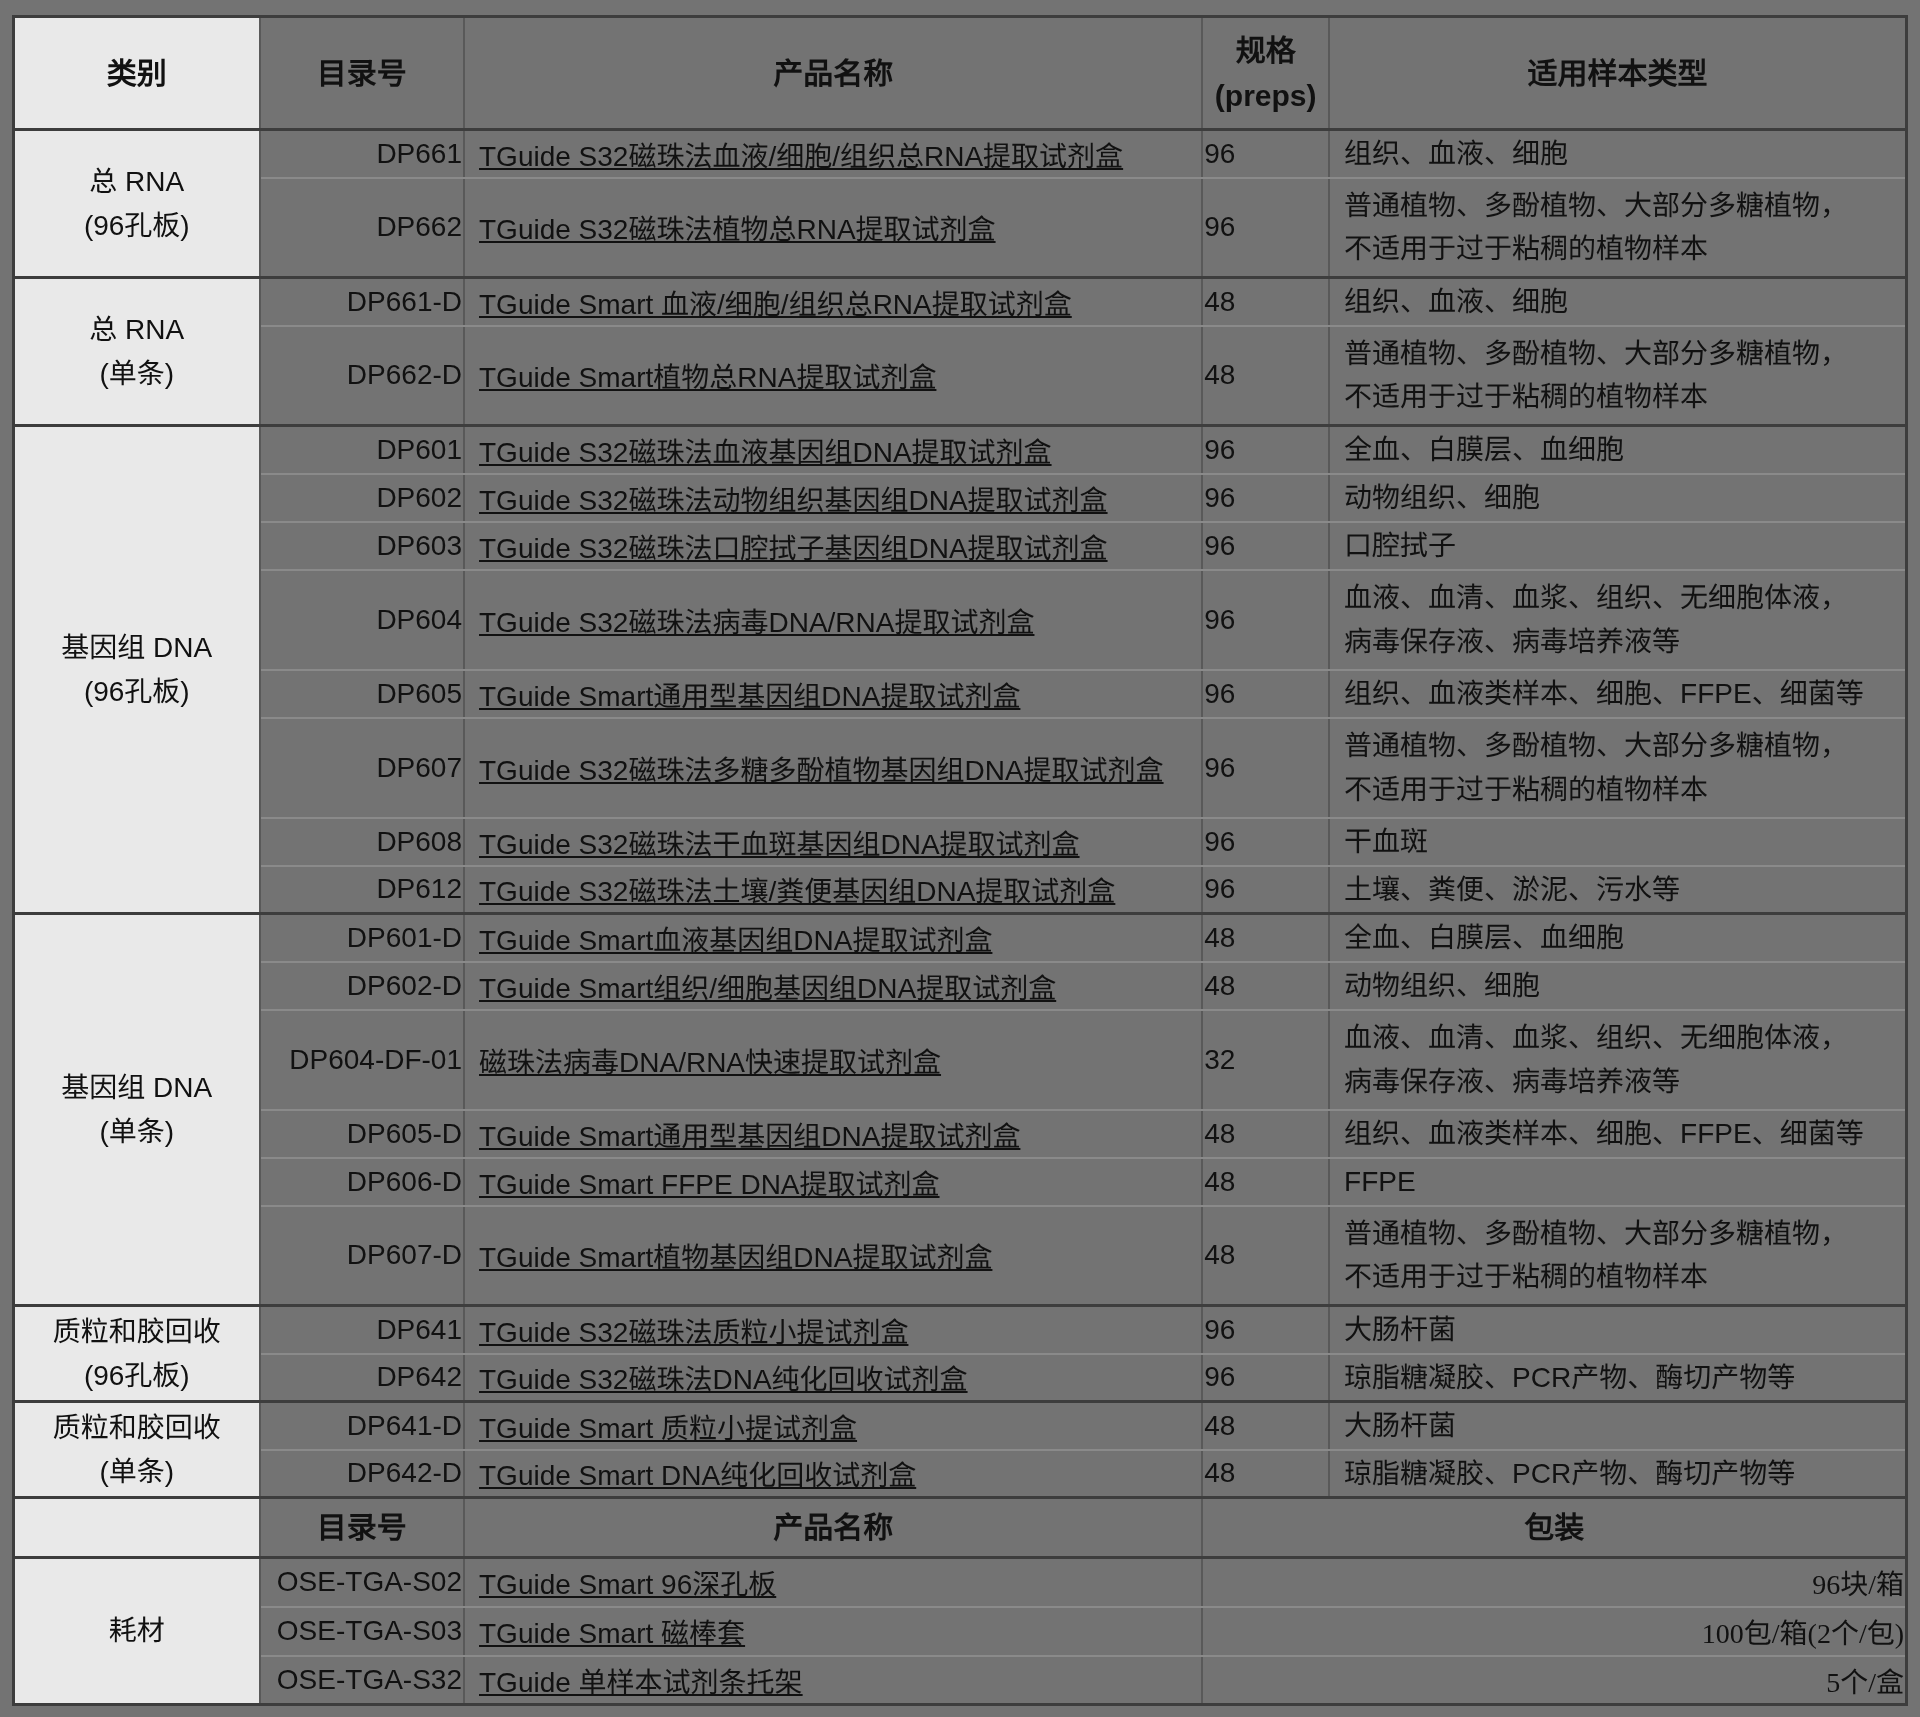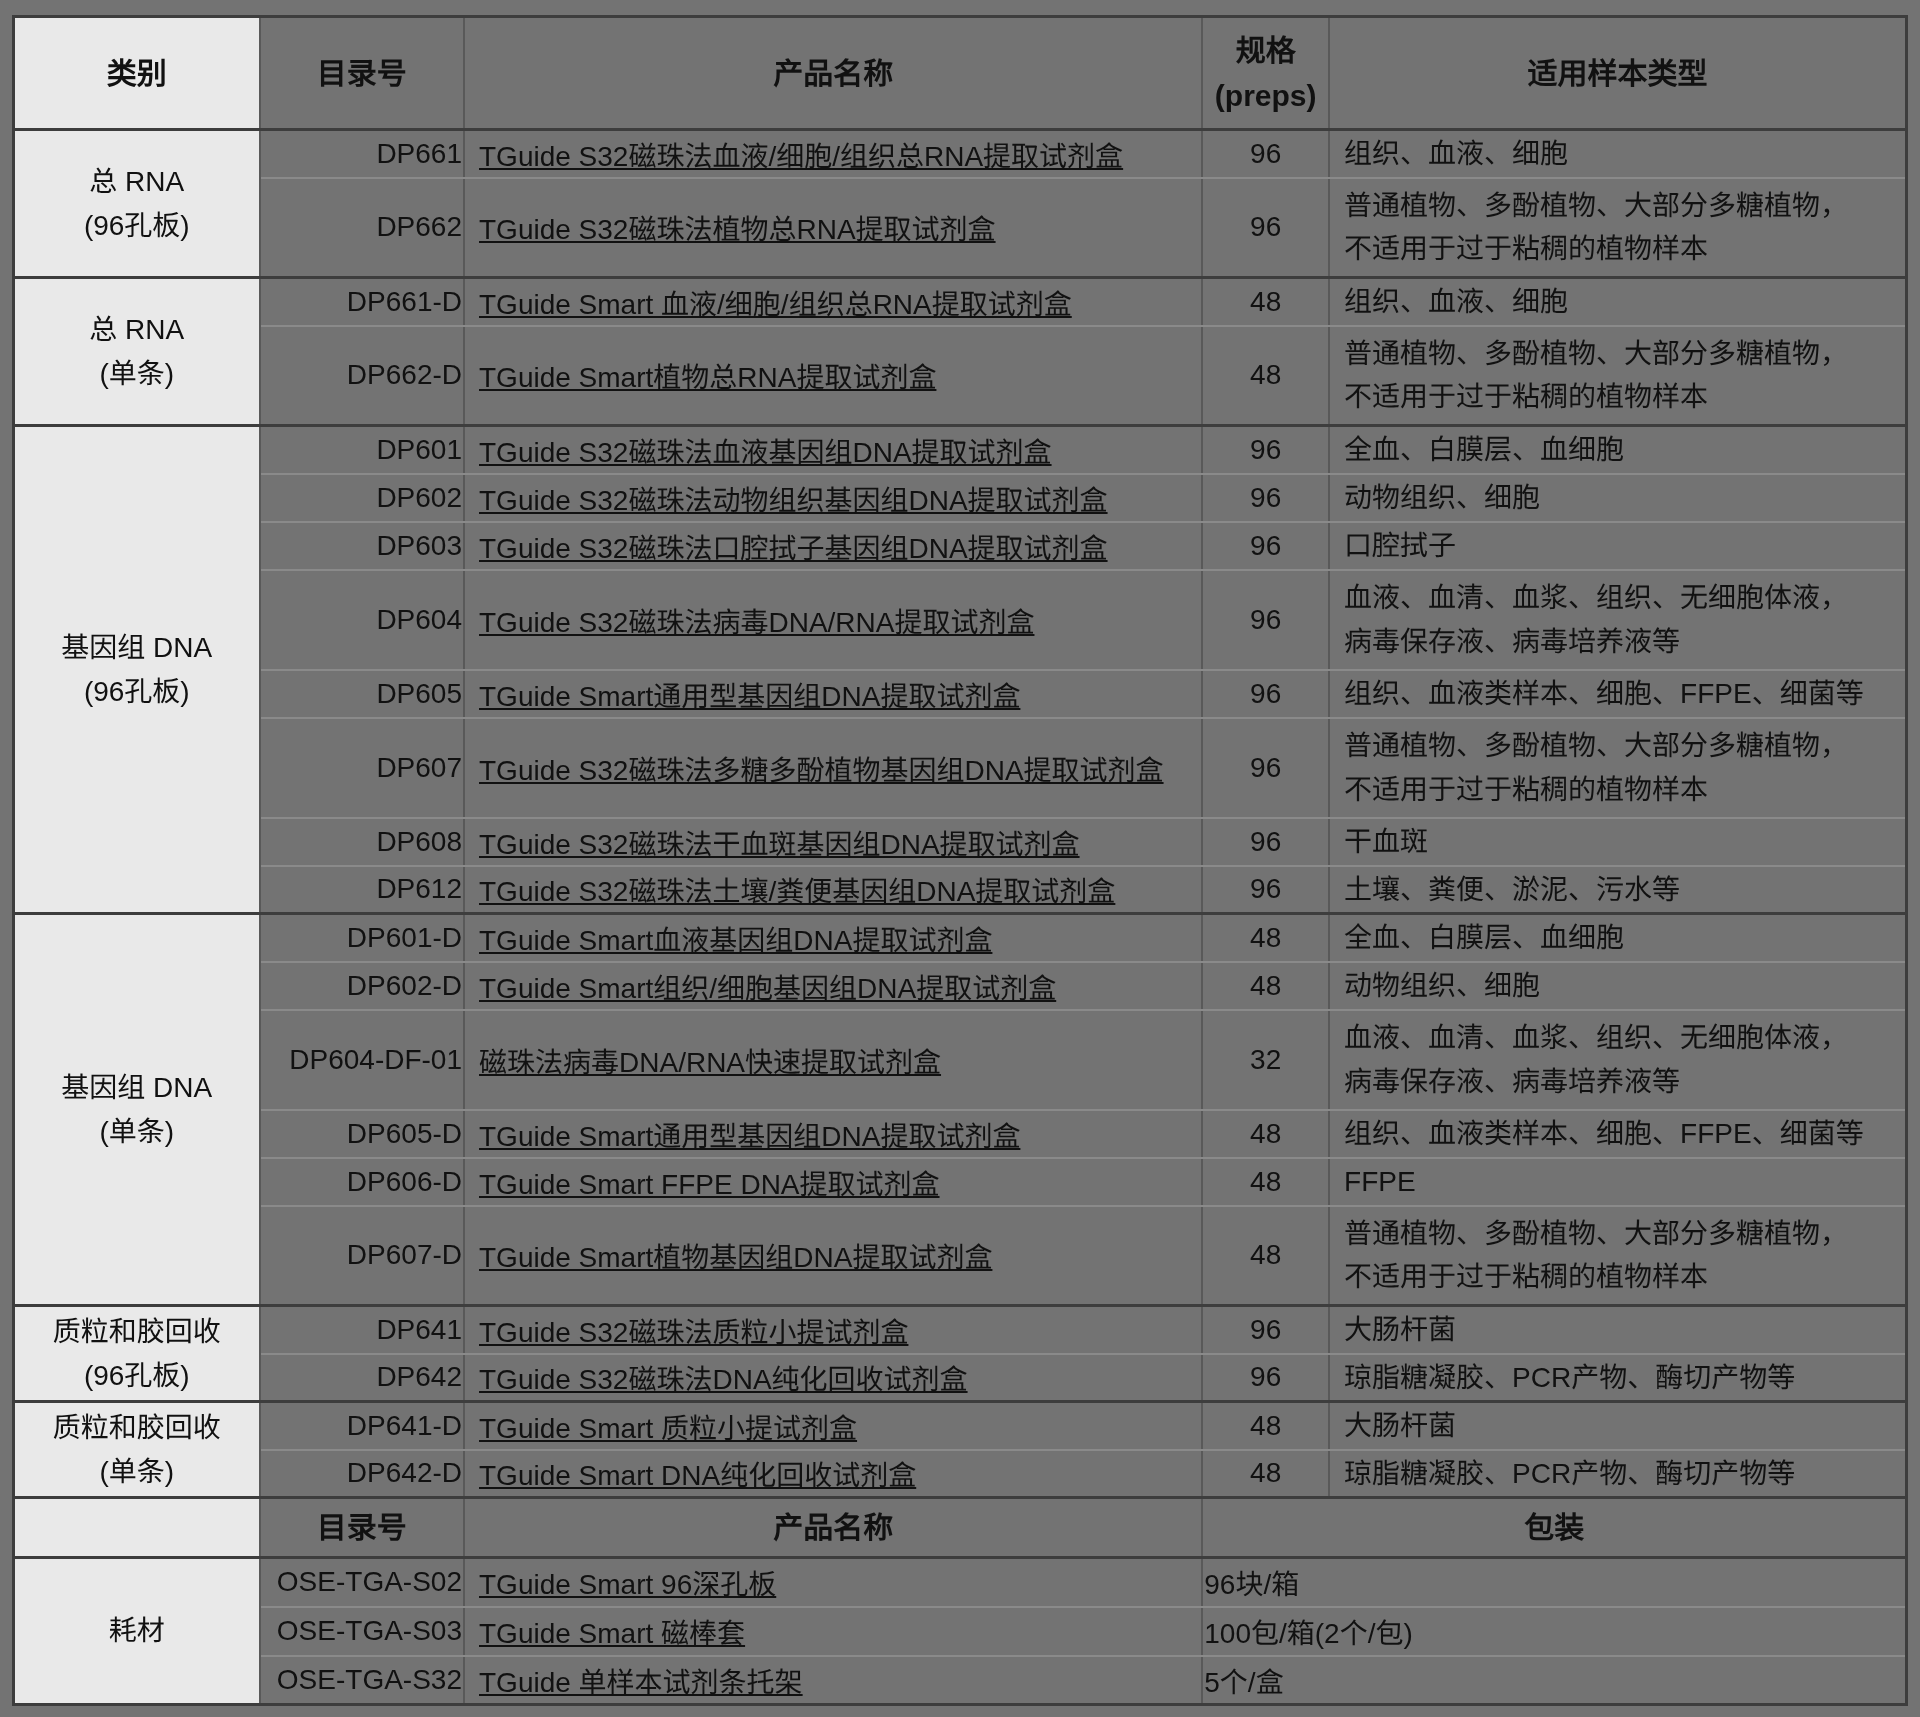--- a/index.html
+++ b/index.html
@@ -47,23 +47,23 @@
     font-weight: bold;
     text-align: center;
     line-height: 1.5;
   }
   td { font-size: 28px; font-weight: normal; }
 
   .gray { background: #e9e9e9; }
   .cat  { text-align: center; line-height: 1.55; }
   .cat-no { text-align: right; padding-left: 7px; }
   .prod   { text-align: left; padding-left: 14px; text-decoration: underline; }
-  .spec   { text-align: center; }
+  .spec   { }
   .samp   { text-align: left; padding-left: 14px; line-height: 1.55; }
-  .pack   { text-align: left; }
+  .pack   { text-align: right; font-family: Liberation Serif, serif; }
 </style>
 </head>
 <body>
 
 <div class="wrap">
 <table class="catalog">
   <colgroup>
     <col style="width:13%">
     <col style="width:10.8%">
     <col style="width:39%">

